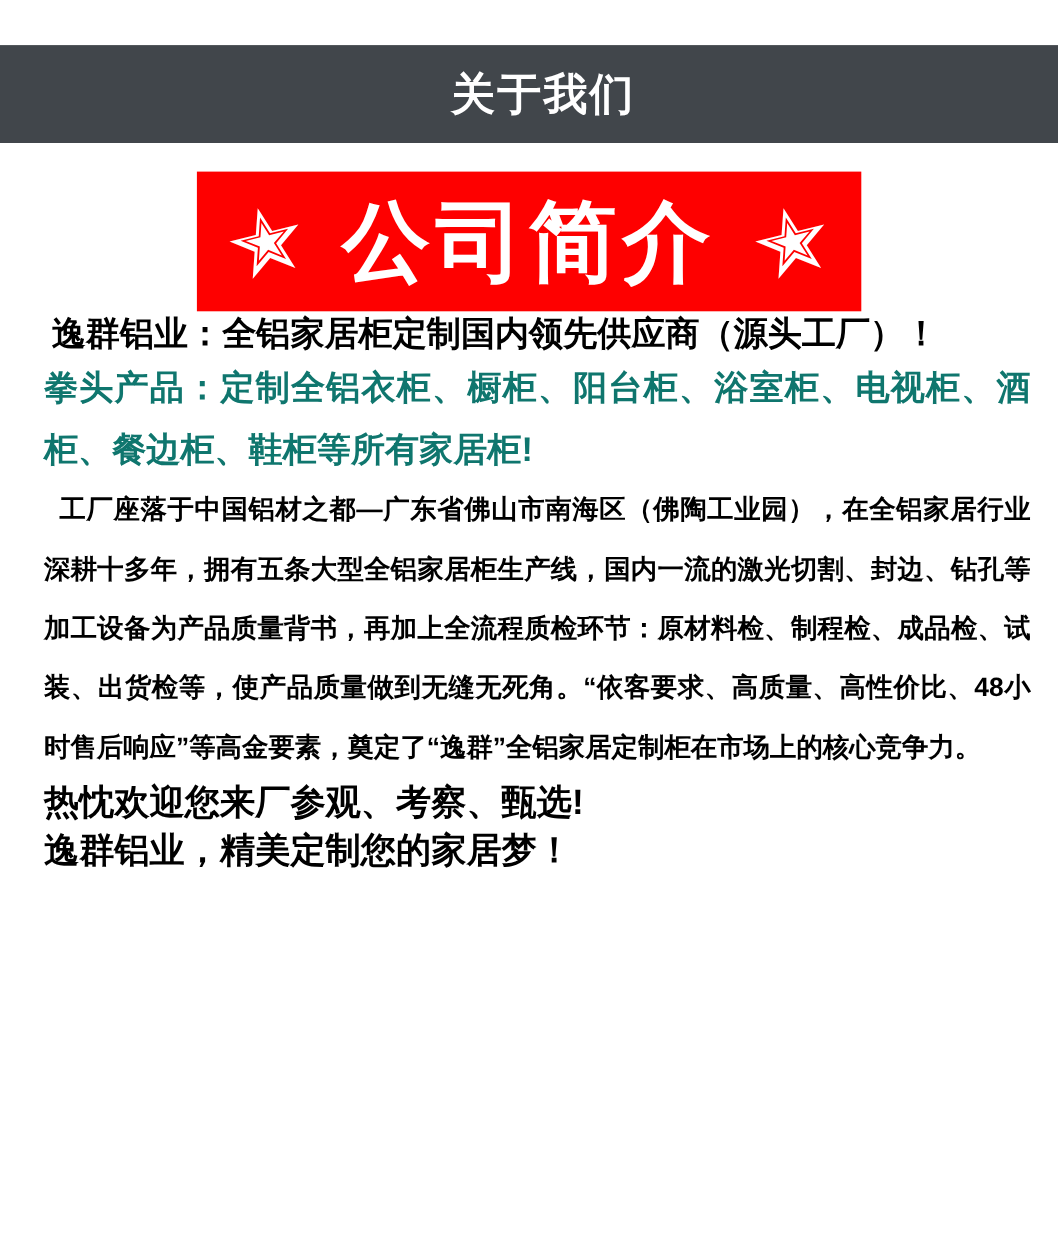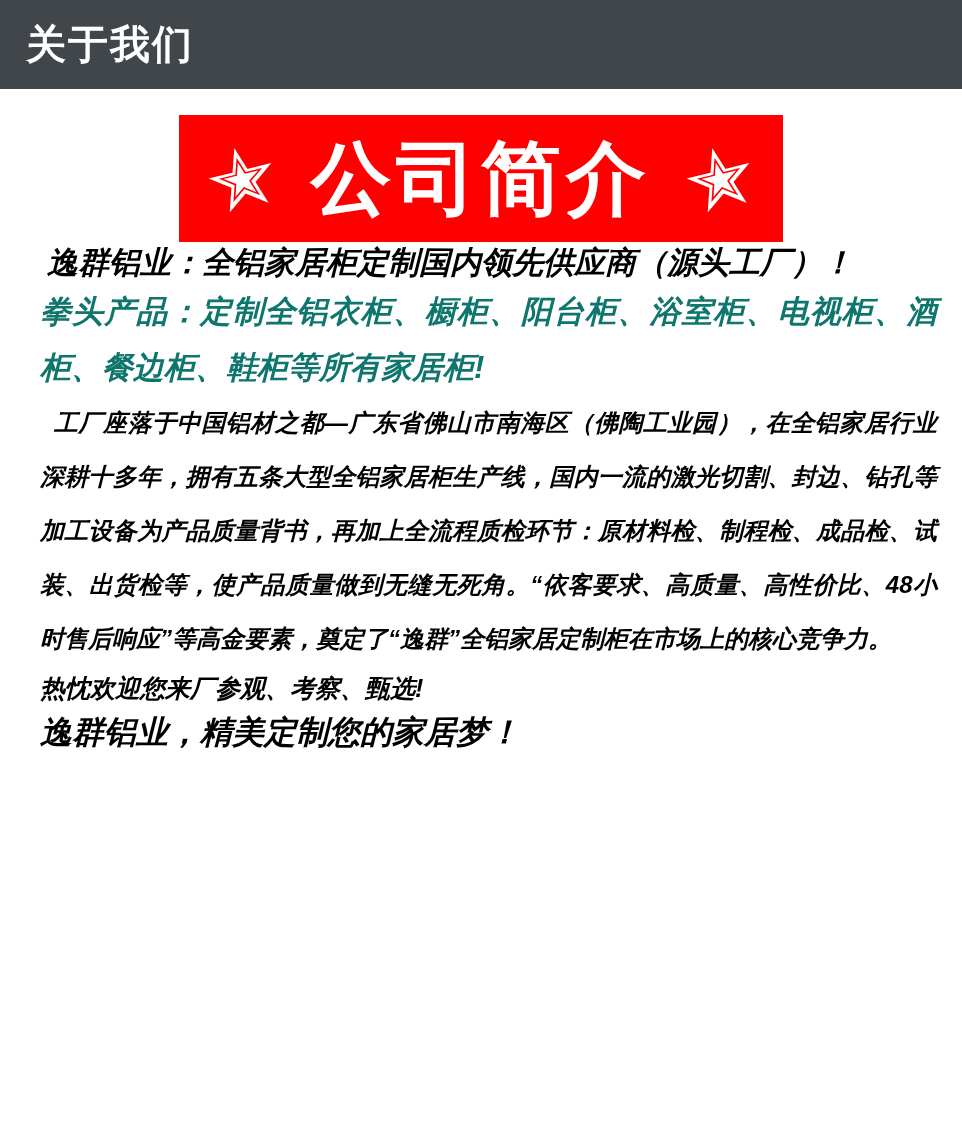--- a/index.html
+++ b/index.html
@@ -7,25 +7,27 @@
     position:relative;
     width:962px;height:1140px;
     background:#ffffff;
     overflow:hidden;
     font-family:"Liberation Sans","DejaVu Sans",sans-serif;
     font-weight:700;
     color:#000000;
   }
   
   .header-bar{
+    margin-top:41px;
     height:89px;
     background:#41464b;
     display:flex;
     align-items:center;
     padding-left:26px;
+    justify-content:center;
   }
   .header-title{
     margin:0;
     color:#ffffff;
     font-size:40px;
     letter-spacing:2px;
   }
   
   .banner{
     width:604px;height:127px;
@@ -52,21 +54,21 @@
   .star-fill,.star-line{
     position:absolute;inset:0;
     display:flex;align-items:center;justify-content:center;
     line-height:1;
     transform:rotate(-14deg);
   }
   .star-fill{color:#ffffff;font-size:84px;}
   .star-line{color:#fe0000;font-size:58px;}
   
   .content{padding:0 25px 0 40px;}
-  .content p{margin:0;font-style:italic;}
+  .content p{margin:0;}
   .red{color:#0f766e;}
   .intro{
     margin-top:15px;
     padding-left:7px;
     font-size:31px;
     line-height:42px;
   }
   .products{
     margin-top:7px;
     font-size:31px;
@@ -80,21 +82,21 @@
     text-align:justify;
     text-indent:14px;
   }
   .cta{
     margin-top:2px;
     font-size:33px;
     line-height:46px;
   }
   .welcome{
     margin-top:12px;
-    font-size:25px;
+    font-size:32px;
     line-height:44px;
   }
   .closing{
     margin-top:52px;
     font-size:32px;
     line-height:44px;
     text-align:left;
     padding-right:12px;
   }
 </style>

